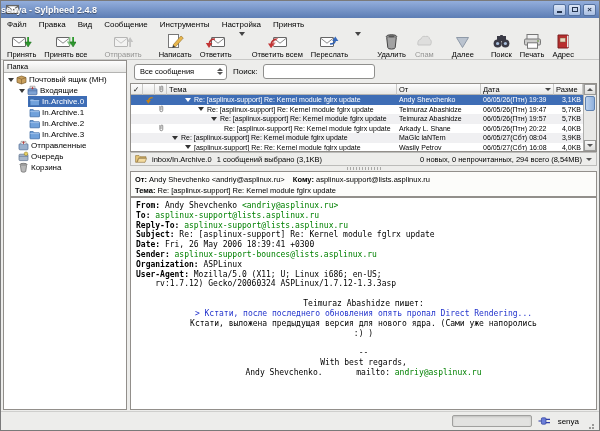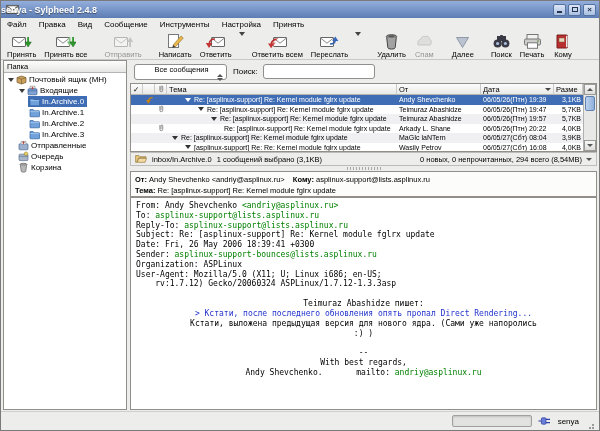--- a/index.html
+++ b/index.html
@@ -39,21 +39,21 @@
   .tree-row { display:flex; align-items:center; height:11px; font-size:8px; white-space:nowrap; }
   .tw-exp { width:9px; display:flex; justify-content:center; align-items:center; flex:none; }
   .exp-tri { width:0; height:0; border-left:3.5px solid transparent; border-right:3.5px solid transparent; border-top:4.5px solid #3A3A3A; }
   .tw-sel { display:flex; align-items:center; padding:0 3px 0 1px; height:11px; }
   .tree-row.selected .tw-sel { background:#3E6DB5; color:#fff; }
   .tw-ico { width:11px; height:11px; flex:none; margin-right:2px; }
   .tw-ico svg { width:11px; height:11px; display:block; }
 
   .rightpane { position:absolute; left:127px; top:0; right:0; bottom:0; }
   .filterbar { position:absolute; left:0; top:0; right:0; height:23px; display:flex; align-items:center; padding:0 4px; gap:6px; }
-  .combo { width:93px; height:16px; background:#fff; border:1px solid #8F8F8D; border-radius:3px; display:flex; align-items:center; padding:0 3px 0 5px; font-size:7.5px;flex-direction:column; }
+  .combo { width:93px; height:16px; background:#fff; border:1px solid #8F8F8D; border-radius:3px; display:flex; align-items:center; padding:0 3px 0 5px; font-size:7.5px; }
   .combo-arrows { margin-left:auto; display:flex; flex-direction:column; gap:1px; align-items:center; }
   .ca-up { width:0; height:0; border-left:3px solid transparent; border-right:3px solid transparent; border-bottom:3.5px solid #555; }
   .ca-down { width:0; height:0; border-left:3px solid transparent; border-right:3px solid transparent; border-top:3.5px solid #555; }
   .search-entry { width:112px; height:15px; border:1px solid #8F8F8D; border-radius:3px; background:#fff; font-size:8px; padding:0 3px; outline:none; font-family:inherit; }
 
   .listwrap { position:absolute; left:0; top:23px; right:0; height:69px; background:#fff; border:1px solid #928F8B; overflow:hidden; }
   .list-header { display:flex; height:11px; margin-right:13px; background:linear-gradient(#FDFDFD,#E6E6E4); font-size:7.5px; }
   .lh-cell { border-right:1px solid #C9C9C7; border-bottom:1px solid #B4B4B2; display:flex; align-items:center; padding:0 2px; overflow:hidden; flex:none; white-space:nowrap; }
   .lh-cell svg { display:block; }
   .sort-tri { margin-left:auto; width:0; height:0; border-left:3px solid transparent; border-right:3px solid transparent; border-top:3.5px solid #444; }
@@ -80,21 +80,21 @@
 
   .hgrip { position:absolute; top:106px; left:0; right:0; height:5px; display:flex; align-items:center; justify-content:center; }
   .hgrip i { width:34px; height:3px; background:repeating-linear-gradient(90deg,#A8A8A6 0 1px, transparent 1px 3px); }
 
   .summary { position:absolute; left:0; top:111px; right:0; height:26px; background:#FCFCFA; border:1px solid #928F8B; padding:2px 4px; font-size:7.5px; line-height:11px; overflow:hidden; white-space:nowrap; }
   .summary b { font-weight:bold; }
   .summary .sv { margin-right:6px; }
 
   .msgview { position:absolute; left:0; top:137px; right:0; bottom:0; background:#fff; border:1px solid #928F8B; padding:3px 5px; font-family:"DejaVu Sans Mono", monospace; font-size:8px; line-height:9.8px; overflow:hidden; }
   .hdr-line { white-space:pre; }
-  .hdr-label { font-weight:normal; }
+  .hdr-label { font-weight:bold; }
   .lnk { color:#008000; }
   .quote { color:#2233CC; }
   .msg-body { margin-top:10px; }
   .body-line { white-space:pre; min-height:9.8px;text-align:center; }
 
   
   .statusbar { position:absolute; left:0; bottom:0; right:0; height:19px; background:#EDEDEB; border-top:1px solid #CFCFCD; display:flex; align-items:center; padding:0 5px; gap:6px; font-size:8px; }
   .progress { margin-left:auto; width:80px; height:12px; background:#E2E2E0; border:1px solid #A0A09E; border-radius:2px; box-shadow:inset 0 1px 2px rgba(0,0,0,.15); }
   .plug svg { width:14px; height:10px; display:block; }
   .rgrip { width:9px; height:9px; position:relative; }
@@ -281,21 +281,21 @@
         <span class="tb-lbl">Печать</span>
       </span>
       <span class="tb-btn">
         <span class="tb-ico">
           <svg viewBox="0 0 21 17">
             <path d="M5,2 h9.5 a1,1 0 0 1 1,1 v11 a1,1 0 0 1 -1,1 H5 Z" fill="#B92E2E" stroke="#7A1F1F"></path>
             <rect x="14" y="2.8" width="1.6" height="11.4" fill="#E8E8E8"></rect>
             <rect x="7" y="5" width="5.5" height="4" fill="#E8D8C0" stroke="#7A5A3A" stroke-width="0.5"></rect>
           </svg>
         </span>
-        <span class="tb-lbl">Кому</span>
+        <span class="tb-lbl">Адрес</span>
       </span>
     </div>
 
   <div class="main">
 
     <div class="folderpane">
       <div class="fp-header">Папка</div>
       <div class="tree">
           <div class="tree-row">
             <span class="ind" style="width: 2px;"></span>

